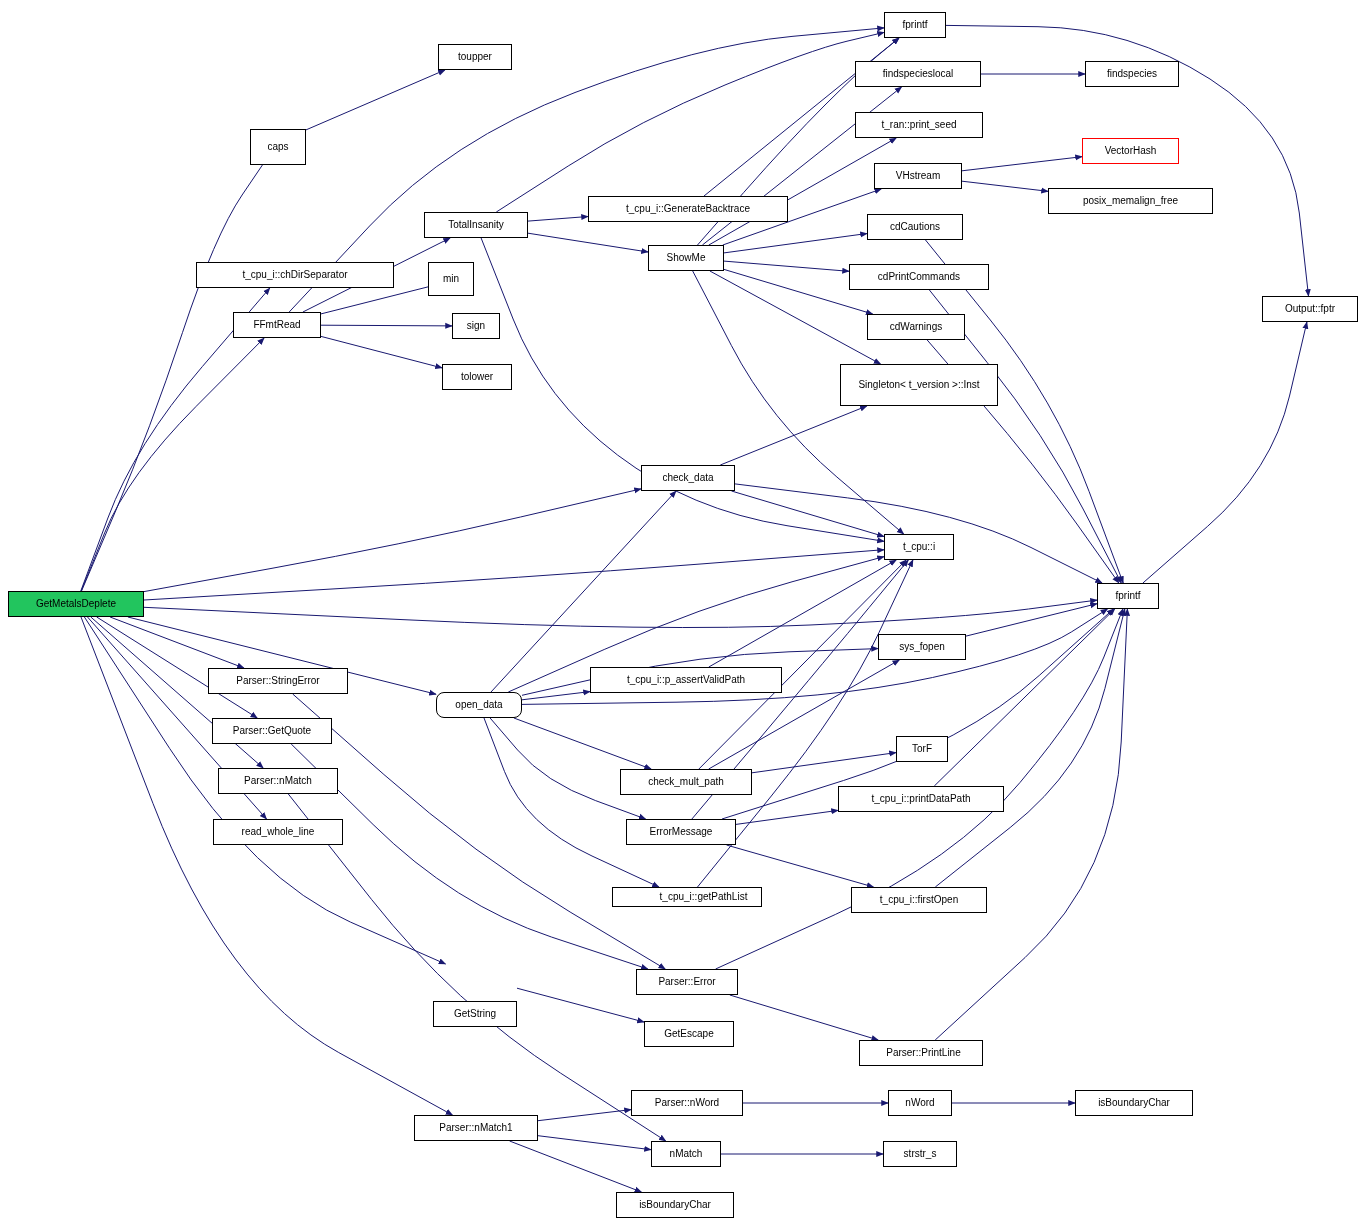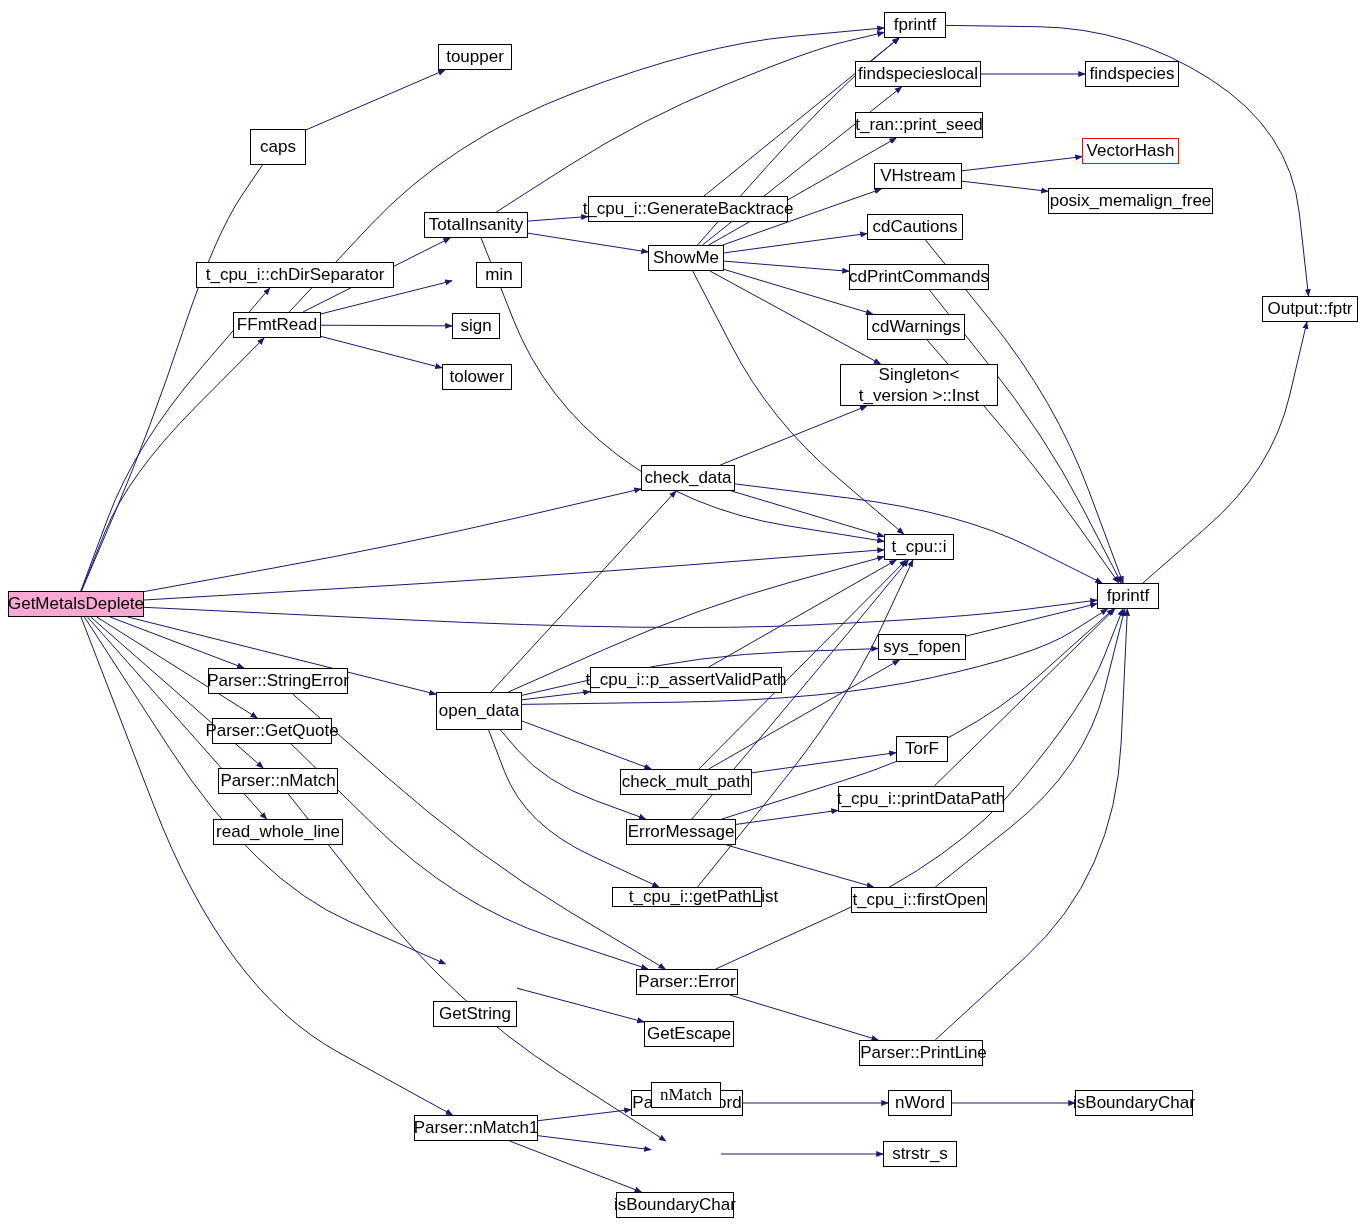--- a/index.html
+++ b/index.html
@@ -3,21 +3,21 @@
 <meta charset="utf-8">
 <style>
   html,body{margin:0;padding:0;background:#ffffff;}
   #canvas{position:relative;width:1365px;height:1224px;font-family:"Liberation Sans",sans-serif;overflow:hidden;}
   #edges{position:absolute;left:0;top:0;width:1365px;height:1224px;}
   .edge{fill:none;stroke-width:1;}
   .node{
     position:absolute;box-sizing:border-box;
     display:flex;align-items:center;justify-content:center;text-align:center;
     background:#ffffff;border:1px solid #000000;color:#000000;
-    font-size:17px;line-height:1.25;padding:0 3px;cursor:pointer;
+    font-size:10px;line-height:1.25;padding:0 3px;cursor:pointer;
   }
   .node.main{cursor:default;font-weight:normal;}
 </style>
 </head>
 <body>
 
 <div id="canvas" style="background: rgb(255, 255, 255);">
   <svg id="edges" xmlns="http://www.w3.org/2000/svg">
     <defs>
       <marker id="arrowhead" viewBox="0 0 10 10" refX="9" refY="5" markerWidth="7.5" markerHeight="7.5" orient="auto-start-reverse">
@@ -111,48 +111,48 @@
     <div class="node" style="left: 855px; top: 112px; width: 128px; height: 26px; border-color: rgb(0, 0, 0);">t_ran::print_seed</div>
     <div class="node red" style="left: 1082px; top: 138px; width: 97px; height: 26px; border-color: rgb(255, 0, 0);">VectorHash</div>
     <div class="node" style="left: 874px; top: 163px; width: 88px; height: 26px; border-color: rgb(0, 0, 0);">VHstream</div>
     <div class="node" style="left: 1048px; top: 188px; width: 165px; height: 26px; border-color: rgb(0, 0, 0);">posix_memalign_free</div>
     <div class="node" style="left: 424px; top: 212px; width: 104px; height: 26px; border-color: rgb(0, 0, 0);">TotalInsanity</div>
     <div class="node" style="left: 588px; top: 196px; width: 200px; height: 26px; border-color: rgb(0, 0, 0);">t_cpu_i::GenerateBacktrace</div>
     <div class="node" style="left: 867px; top: 214px; width: 96px; height: 26px; border-color: rgb(0, 0, 0);">cdCautions</div>
     <div class="node" style="left: 196px; top: 262px; width: 198px; height: 26px; border-color: rgb(0, 0, 0);">t_cpu_i::chDirSeparator</div>
     <div class="node" style="left: 648px; top: 245px; width: 76px; height: 26px; border-color: rgb(0, 0, 0);">ShowMe</div>
     <div class="node" style="left: 849px; top: 264px; width: 140px; height: 26px; border-color: rgb(0, 0, 0);">cdPrintCommands</div>
-    <div class="node" style="left: 476px; top: 262px; width: 46px; height: 26px; border-color: rgb(0, 0, 0);">min</div>
+    <div class="node" style="left: 428px; top: 262px; width: 46px; height: 34px; border-color: rgb(0, 0, 0);">min</div>
     <div class="node" style="left: 233px; top: 312px; width: 88px; height: 26px; border-color: rgb(0, 0, 0);">FFmtRead</div>
     <div class="node" style="left: 452px; top: 313px; width: 48px; height: 26px; border-color: rgb(0, 0, 0);">sign</div>
     <div class="node" style="left: 867px; top: 314px; width: 98px; height: 26px; border-color: rgb(0, 0, 0);">cdWarnings</div>
     <div class="node" style="left: 1262px; top: 296px; width: 96px; height: 26px; border-color: rgb(0, 0, 0);">Output::fptr</div>
     <div class="node" style="left: 442px; top: 364px; width: 70px; height: 26px; border-color: rgb(0, 0, 0);">tolower</div>
     <div class="node" style="left: 840px; top: 364px; width: 158px; height: 42px; border-color: rgb(0, 0, 0);">Singleton&lt; t_version &gt;::Inst</div>
     <div class="node" style="left: 641px; top: 465px; width: 94px; height: 26px; border-color: rgb(0, 0, 0);">check_data</div>
     <div class="node" style="left: 884px; top: 534px; width: 70px; height: 26px; border-color: rgb(0, 0, 0);">t_cpu::i</div>
-    <div class="node main" style="left: 8px; top: 591px; width: 136px; height: 26px; border-color: rgb(0, 0, 0); background: #f9a8d4;">GetMetalsDeplete</div>
+    <div class="node main" style="left: 8px; top: 591px; width: 136px; height: 26px; border-color: rgb(0, 0, 0); background: #22c55e;">GetMetalsDeplete</div>
     <div class="node" style="left: 1097px; top: 583px; width: 62px; height: 26px; border-color: rgb(0, 0, 0);">fprintf</div>
     <div class="node" style="left: 878px; top: 634px; width: 88px; height: 26px; border-color: rgb(0, 0, 0);">sys_fopen</div>
     <div class="node" style="left: 208px; top: 668px; width: 140px; height: 26px; border-color: rgb(0, 0, 0);">Parser::StringError</div>
     <div class="node" style="left: 590px; top: 667px; width: 192px; height: 26px; border-color: rgb(0, 0, 0);">t_cpu_i::p_assertValidPath</div>
-    <div class="node" style="left: 436px; top: 692px; width: 86px; height: 38px; border-color: rgb(0, 0, 0);">open_data</div>
+    <div class="node" style="left: 436px; top: 692px; width: 86px; height: 26px; border-color: rgb(0, 0, 0); border-radius: 8px;">open_data</div>
     <div class="node" style="left: 212px; top: 718px; width: 120px; height: 26px; border-color: rgb(0, 0, 0);">Parser::GetQuote</div>
     <div class="node" style="left: 896px; top: 736px; width: 52px; height: 26px; border-color: rgb(0, 0, 0);">TorF</div>
     <div class="node" style="left: 218px; top: 768px; width: 120px; height: 26px; border-color: rgb(0, 0, 0);">Parser::nMatch</div>
     <div class="node" style="left: 620px; top: 769px; width: 132px; height: 26px; border-color: rgb(0, 0, 0);">check_mult_path</div>
     <div class="node" style="left: 838px; top: 786px; width: 166px; height: 26px; border-color: rgb(0, 0, 0);">t_cpu_i::printDataPath</div>
     <div class="node" style="left: 213px; top: 819px; width: 130px; height: 26px; border-color: rgb(0, 0, 0);">read_whole_line</div>
     <div class="node" style="left: 626px; top: 819px; width: 110px; height: 26px; border-color: rgb(0, 0, 0);">ErrorMessage</div>
     <div class="node" style="left: 612px; top: 887px; width: 150px; height: 20px; border-color: rgb(0, 0, 0); padding-left: 36px;">t_cpu_i::getPathList</div>
     <div class="node" style="left: 851px; top: 887px; width: 136px; height: 26px; border-color: rgb(0, 0, 0);">t_cpu_i::firstOpen</div>
     <div class="node" style="left: 433px; top: 1001px; width: 84px; height: 26px; border-color: rgb(0, 0, 0);">GetString</div>
     <div class="node" style="left: 636px; top: 969px; width: 102px; height: 26px; border-color: rgb(0, 0, 0);">Parser::Error</div>
     <div class="node" style="left: 644px; top: 1021px; width: 90px; height: 26px; border-color: rgb(0, 0, 0);">GetEscape</div>
     <div class="node" style="left: 859px; top: 1040px; width: 124px; height: 26px; border-color: rgb(0, 0, 0); padding-left: 8px;">Parser::PrintLine</div>
     <div class="node" style="left: 631px; top: 1090px; width: 112px; height: 26px; border-color: rgb(0, 0, 0);">Parser::nWord</div>
     <div class="node" style="left: 888px; top: 1090px; width: 64px; height: 26px; border-color: rgb(0, 0, 0);">nWord</div>
     <div class="node" style="left: 1075px; top: 1090px; width: 118px; height: 26px; border-color: rgb(0, 0, 0);">isBoundaryChar</div>
     <div class="node" style="left: 414px; top: 1115px; width: 124px; height: 26px; border-color: rgb(0, 0, 0);">Parser::nMatch1</div>
-    <div class="node" style="left: 651px; top: 1082px; width: 70px; height: 26px; border-color: rgb(0, 0, 0); font-family: Liberation Serif, serif;">nMatch</div>
+    <div class="node" style="left: 651px; top: 1141px; width: 70px; height: 26px; border-color: rgb(0, 0, 0);">nMatch</div>
     <div class="node" style="left: 883px; top: 1141px; width: 74px; height: 26px; border-color: rgb(0, 0, 0);">strstr_s</div>
     <div class="node" style="left: 616px; top: 1192px; width: 118px; height: 26px; border-color: rgb(0, 0, 0);">isBoundaryChar</div>
   </div>
 
 </body></html>

